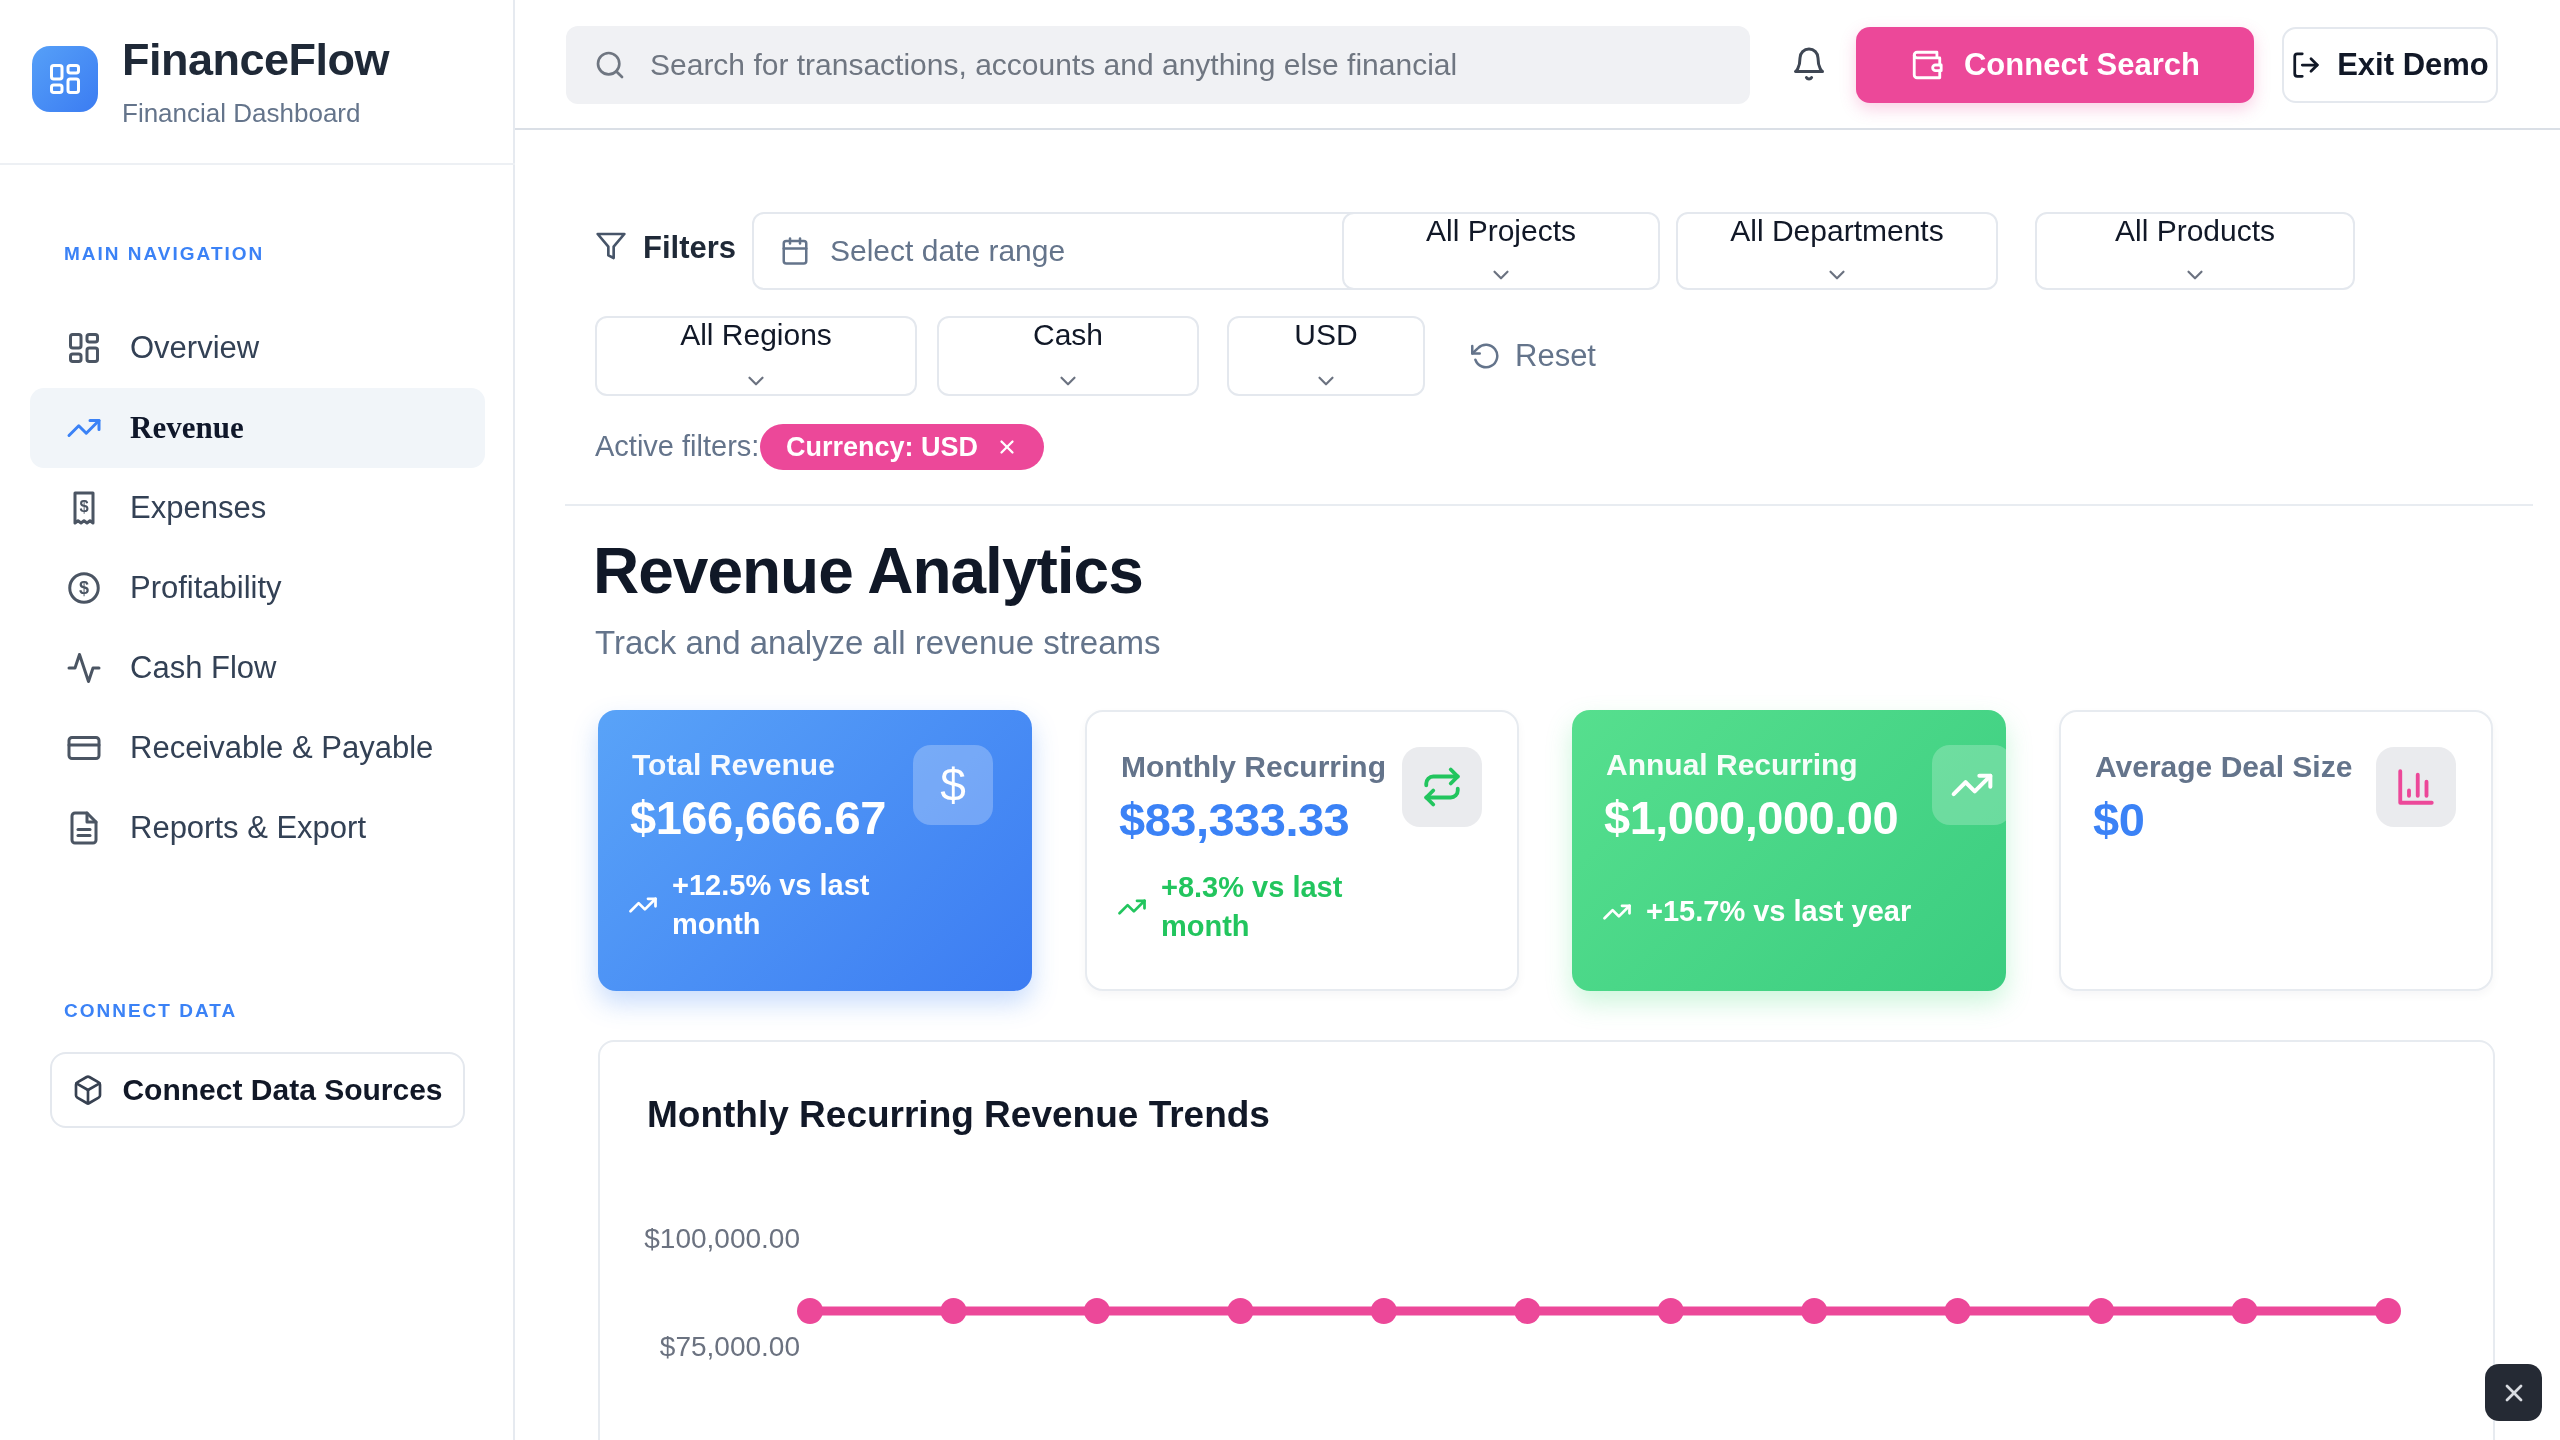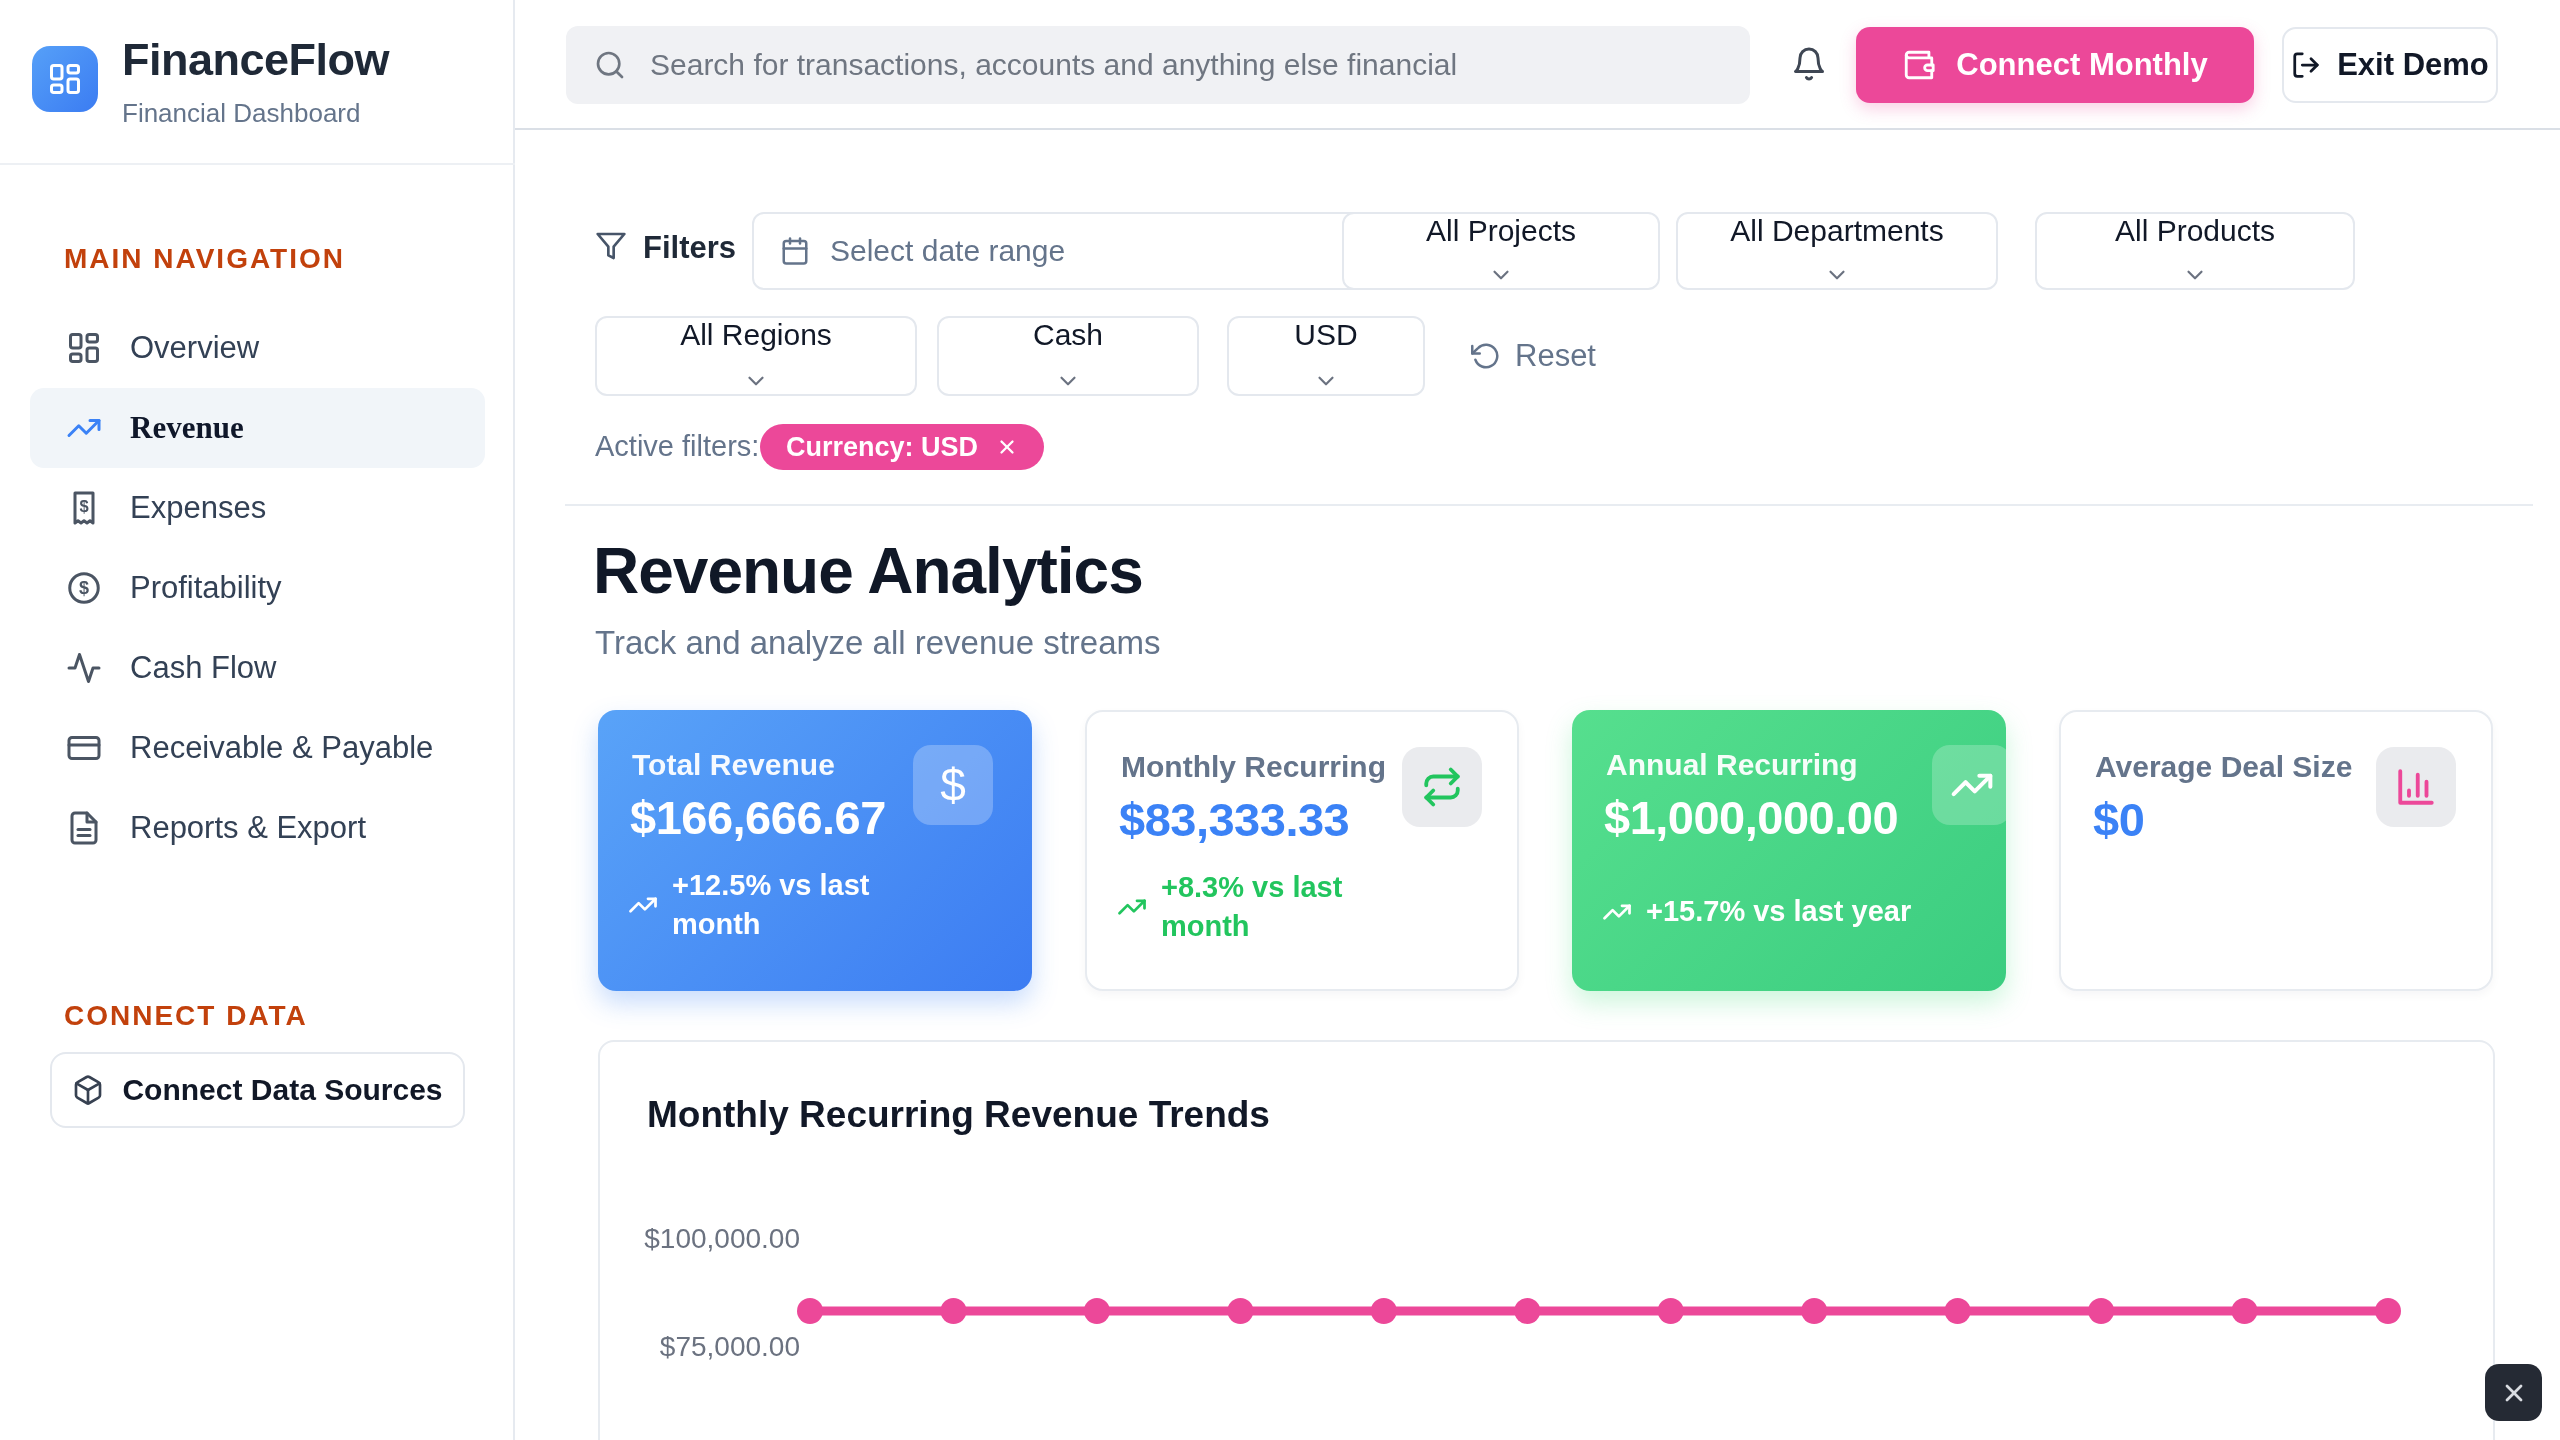--- a/index.html
+++ b/index.html
@@ -8,21 +8,21 @@
   .abs{position:absolute;}
   svg{display:block;}
 
   
   .sidebar{left:0;top:0;width:515px;height:1440px;background:#ffffff;border-right:2px solid #E6EAF0;box-sizing:border-box;}
   .logo{left:32px;top:46px;width:66px;height:66px;border-radius:18px;
         background:linear-gradient(135deg,#56A0F8 0%,#3B7CF2 100%);display:flex;align-items:center;justify-content:center;}
   .brand-title{left:122px;top:34px;font-size:45px;font-weight:800;color:#1F2937;letter-spacing:-0.5px;}
   .brand-sub{left:122px;top:98px;font-size:26px;color:#64748B;}
   .side-divider{left:0;top:163px;width:515px;height:2px;background:#EDF0F4;}
-  .section-label{font-size:28px;font-weight:700;color:#c2410c;letter-spacing:2px;}
+  .section-label{font-size:19px;font-weight:700;color:#3b82f6;letter-spacing:2px;}
   .nav{left:30px;top:308px;width:455px;display:flex;flex-direction:column;}
   .nav-item{height:80px;border-radius:14px;display:flex;align-items:center;gap:28px;padding-left:36px;box-sizing:border-box;
             font-size:31px;font-weight:500;color:#334155;cursor:pointer;}
   .nav-item.active{background:#F1F5F9;color:#0F172A;font-weight:600;font-family:Liberation Serif, serif;}
   .connect-btn{left:50px;top:1052px;width:415px;height:76px;border:2px solid #E4E8EE;border-radius:16px;background:#fff;
                display:flex;align-items:center;justify-content:center;gap:18px;font-size:30px;font-weight:700;color:#111827;box-sizing:border-box;cursor:pointer;}
 
   
   .topbar{left:515px;top:0;width:2045px;height:130px;background:#fff;border-bottom:2px solid #DADFE6;box-sizing:border-box;}
   .search{left:51px;top:26px;width:1184px;height:78px;background:#F0F1F4;border-radius:12px;display:flex;align-items:center;gap:22px;padding:0 28px;box-sizing:border-box;}
@@ -180,21 +180,21 @@
         <path d="M18 8A6 6 0 0 0 6 8c0 7-3 9-3 9h18s-3-2-3-9"></path>
           <path d="M13.73 21a2 2 0 0 1-3.46 0"></path>
       </svg>
     </div>
     <div class="abs btn-pink">
       <svg width="34" height="34" viewBox="0 0 24 24" fill="none" stroke="#ffffff" stroke-width="2" stroke-linecap="round" stroke-linejoin="round">
         <path d="M21 12V7H5a2 2 0 0 1 0-4h14v4"></path>
           <path d="M3 5v14a2 2 0 0 0 2 2h16v-5"></path>
           <path d="M18 12a2 2 0 0 0 0 4h4v-4z"></path>
       </svg>
-      <span>Connect Monthly</span>
+      <span>Connect Search</span>
     </div>
     <div class="abs btn-exit">
       <svg width="30" height="30" viewBox="0 0 24 24" fill="none" stroke="#111827" stroke-width="2.2" stroke-linecap="round" stroke-linejoin="round">
         <path d="M9 21H5a2 2 0 0 1-2-2V5a2 2 0 0 1 2-2h4"></path>
           <polyline points="16 17 21 12 16 7"></polyline>
           <line x1="21" y1="12" x2="9" y2="12"></line>
       </svg>
       <span>Exit Demo</span>
     </div>
   </div>

